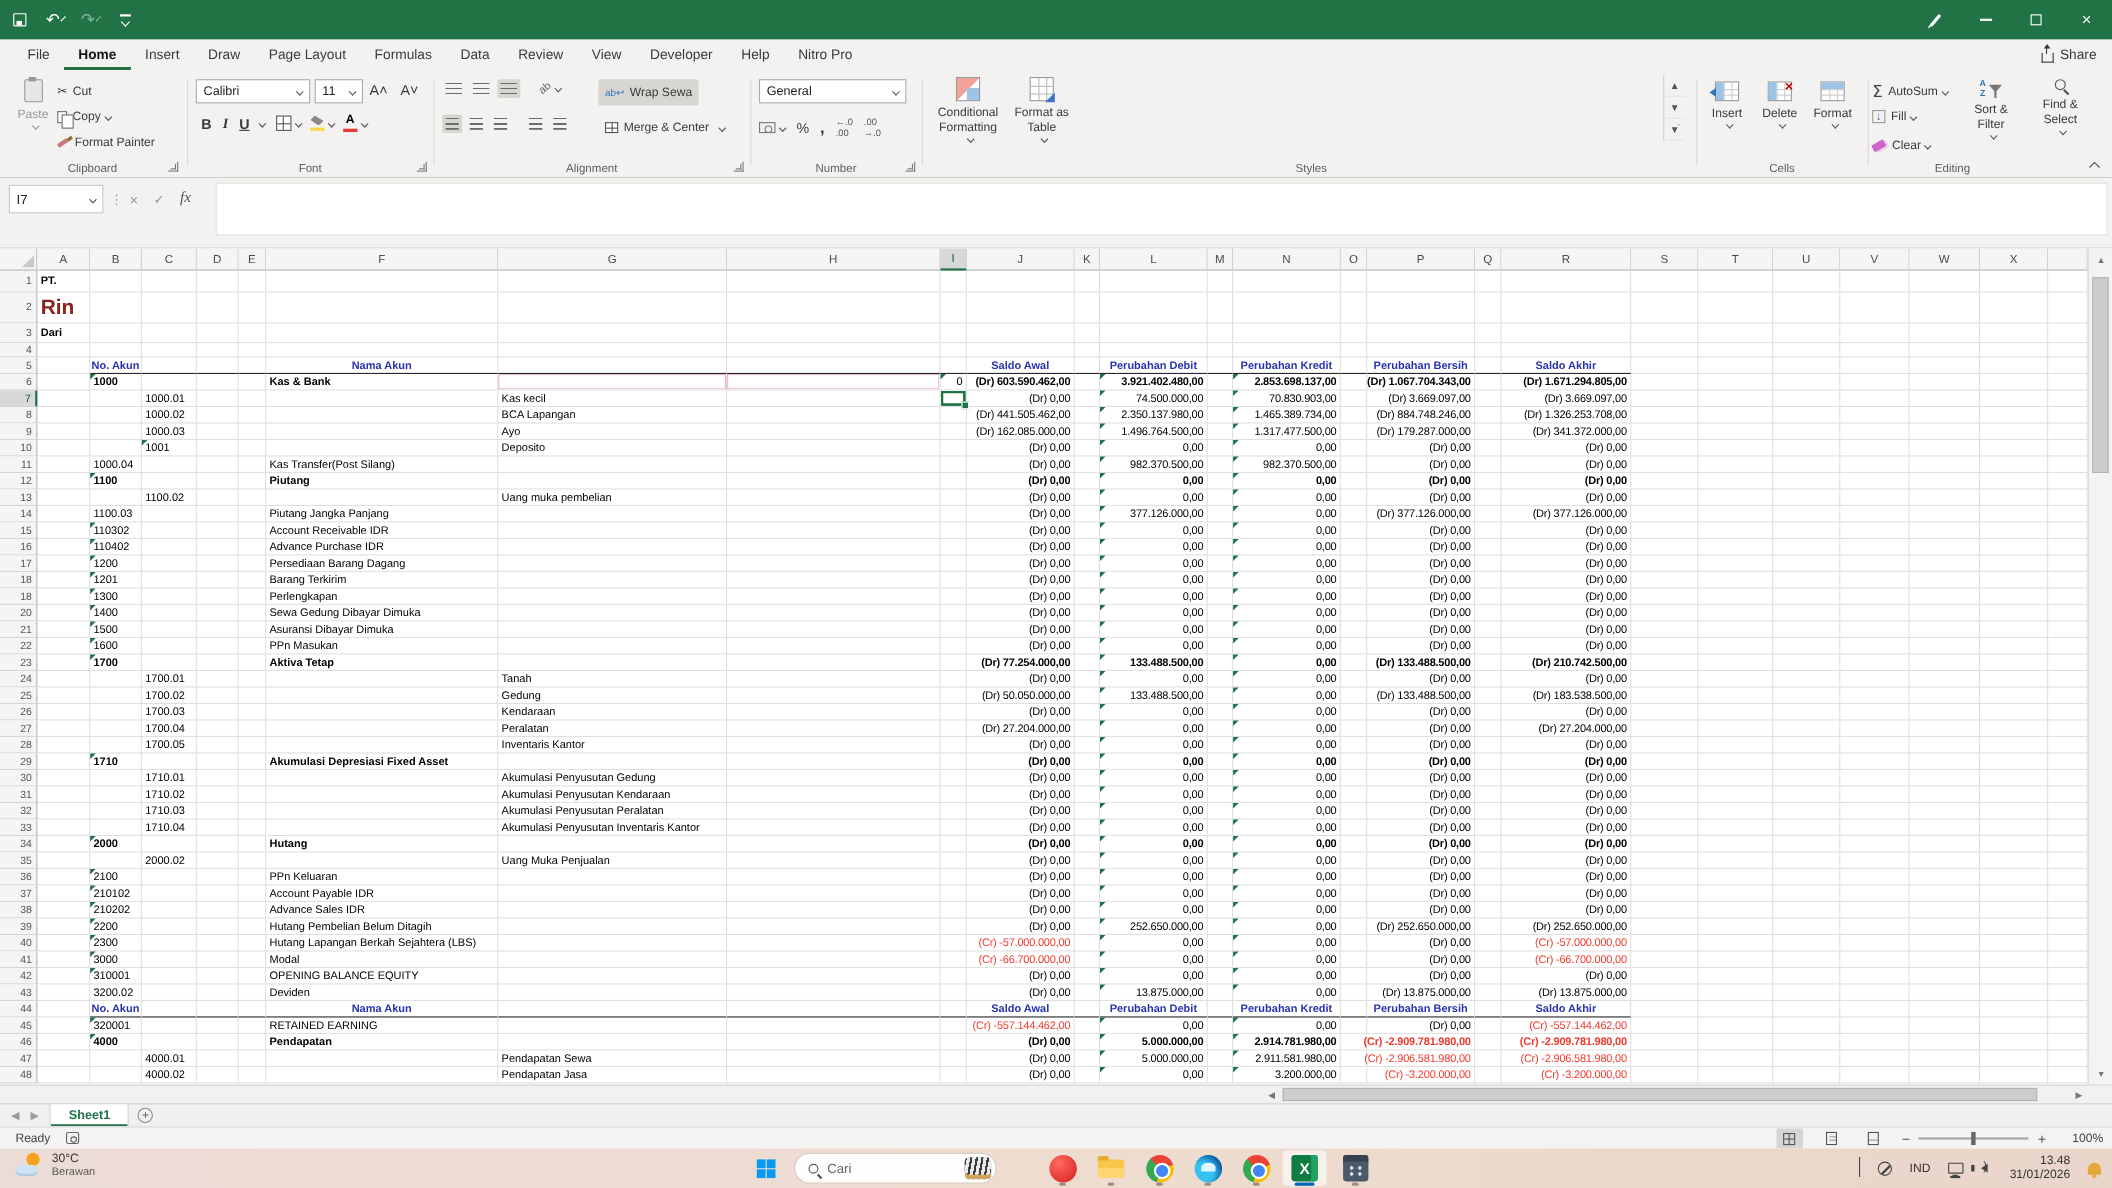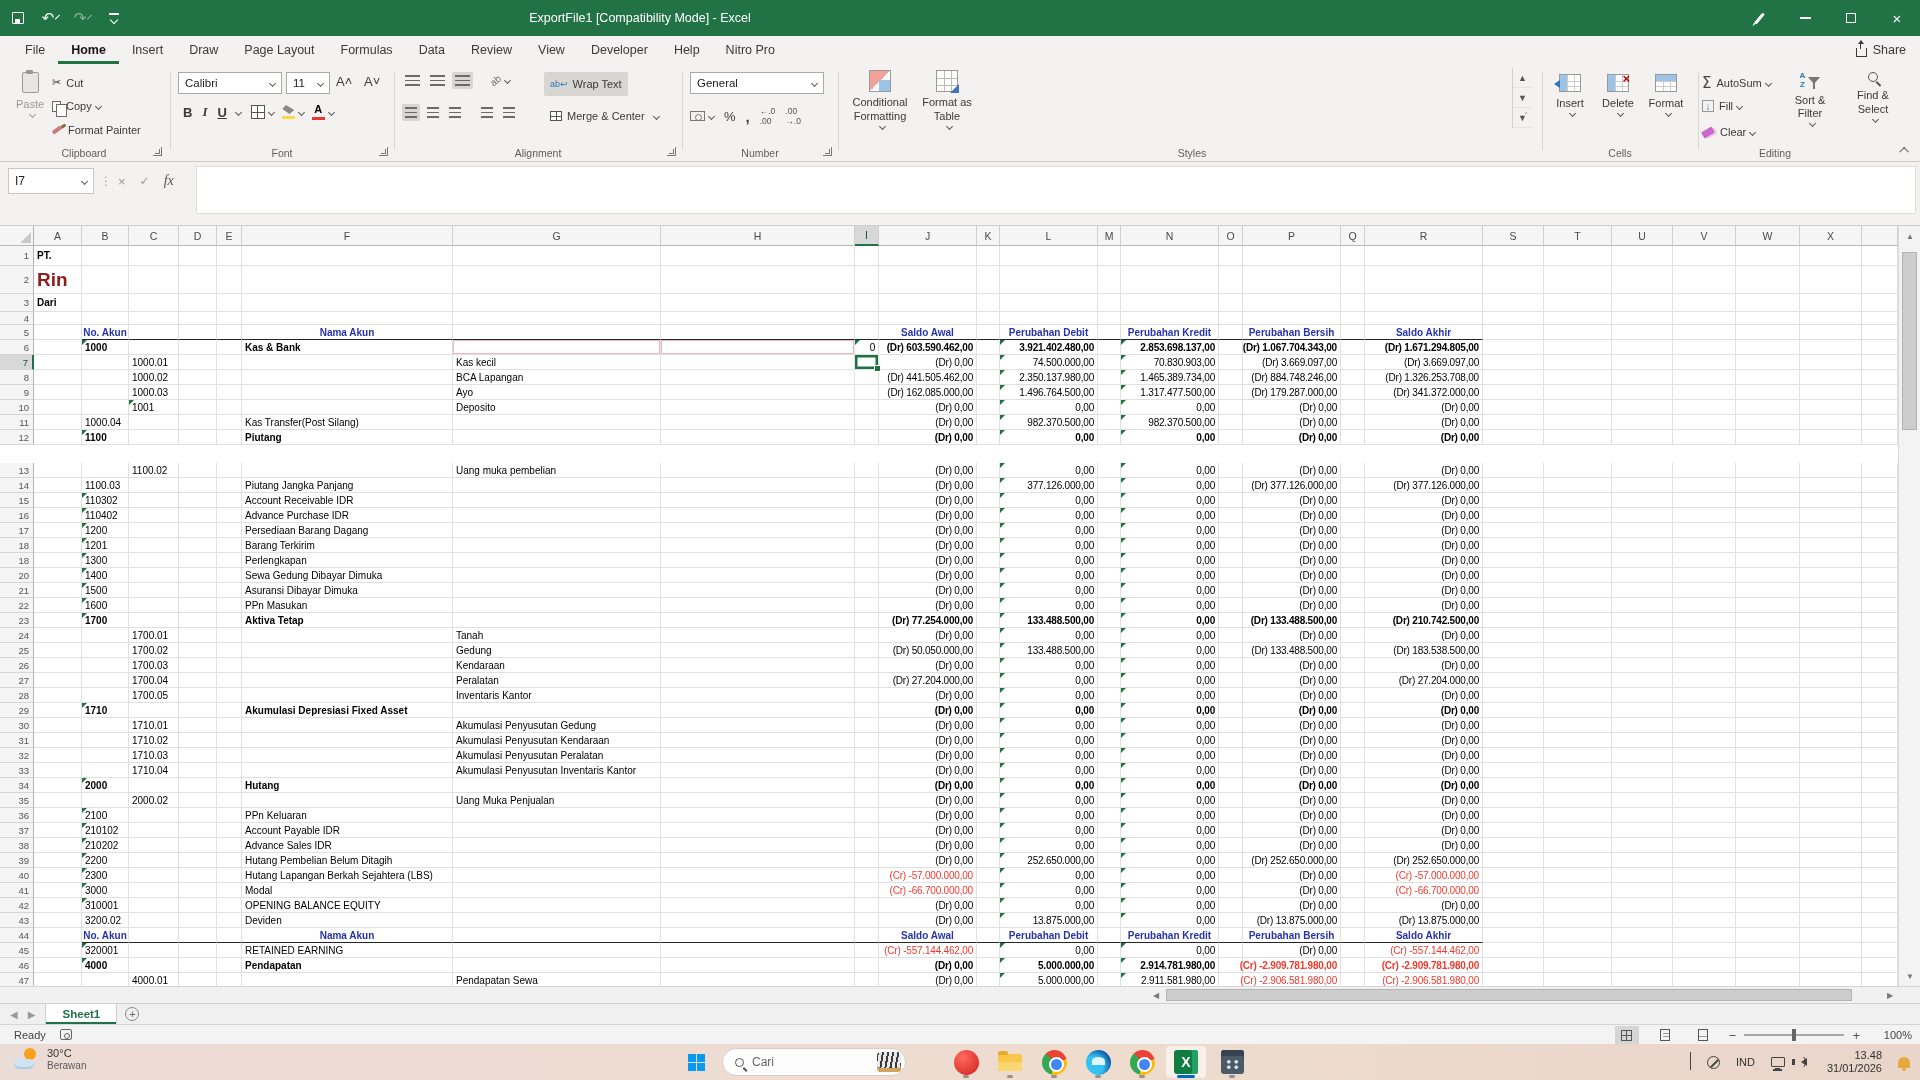--- a/index.html
+++ b/index.html
@@ -235,21 +235,20 @@
         </div>
       <div class="qico">↶<span class="ddw" style="margin-left:3px;"></span></div>
       <div class="qico dim">↷<span class="ddw" style="margin-left:3px;"></span></div>
       <div class="qico">
           <div>
             <div class="qbar"></div>
             <div class="ddw" style="margin:0 auto;"></div>
           </div>
         </div>
     </div>
-    <div class="title">ExportFile1  [Compatibility Mode] - Excel</div>
     <div class="wincon">
       <div class="wbtn">
           <div class="penico"></div>
         </div>
       <div class="wbtn">
           <div class="minico"></div>
         </div>
       <div class="wbtn">
           <div class="maxico"></div>
         </div>
@@ -369,21 +368,21 @@
           </span>
         <span class="icobtn" style="margin-left:10px;">
             <span class="bars b2"></span>
           </span>
         <span class="icobtn">
             <span class="bars b2"></span>
           </span>
       </div>
       <div class="wrapbtn on" style="left:148px;top:8px;">
         <span style="font-size:9px;color:#2e75b6;">ab↩</span>
-          <span>Wrap Text</span>
+          <span>Wrap Sewa</span>
       </div>
       <div class="wrapbtn" style="left:148px;top:40px;">
         <span class="gridico" style="width:12px;height:10px;"></span>
           <span>Merge &amp; Center</span>
           <span class="dd"></span>
       </div>
       <div class="glabel">Alignment</div>
       <div class="launcher" style="right:4px;bottom:6px;"></div>
     </div>
     <div class="gsep" style="left:682px;"></div>
@@ -988,21 +987,21 @@
             <span class="b">(Dr) 0,00</span>
           </div>
           <div class="c" style="width: 61px;"></div>
           <div class="c" style="width: 68px;"></div>
           <div class="c" style="width: 61px;"></div>
           <div class="c" style="width: 63px;"></div>
           <div class="c" style="width: 64px;"></div>
           <div class="c" style="width: 62px;"></div>
           <div class="c" style="width: 36px;"></div>
         </div>
-        <div class="row" style="height: 15px; margin-top: 18px;">
+        <div class="row" style="height: 15px;">
           <div class="gut">13</div>
           <div class="c" style="width: 48px;"></div>
           <div class="c" style="width: 47px;"></div>
           <div class="c lt" style="width: 50px;">
             <span>1100.02</span>
           </div>
           <div class="c" style="width: 38px;"></div>
           <div class="c" style="width: 25px;"></div>
           <div class="c" style="width: 211px;"></div>
           <div class="c lt" style="width: 208px;">

